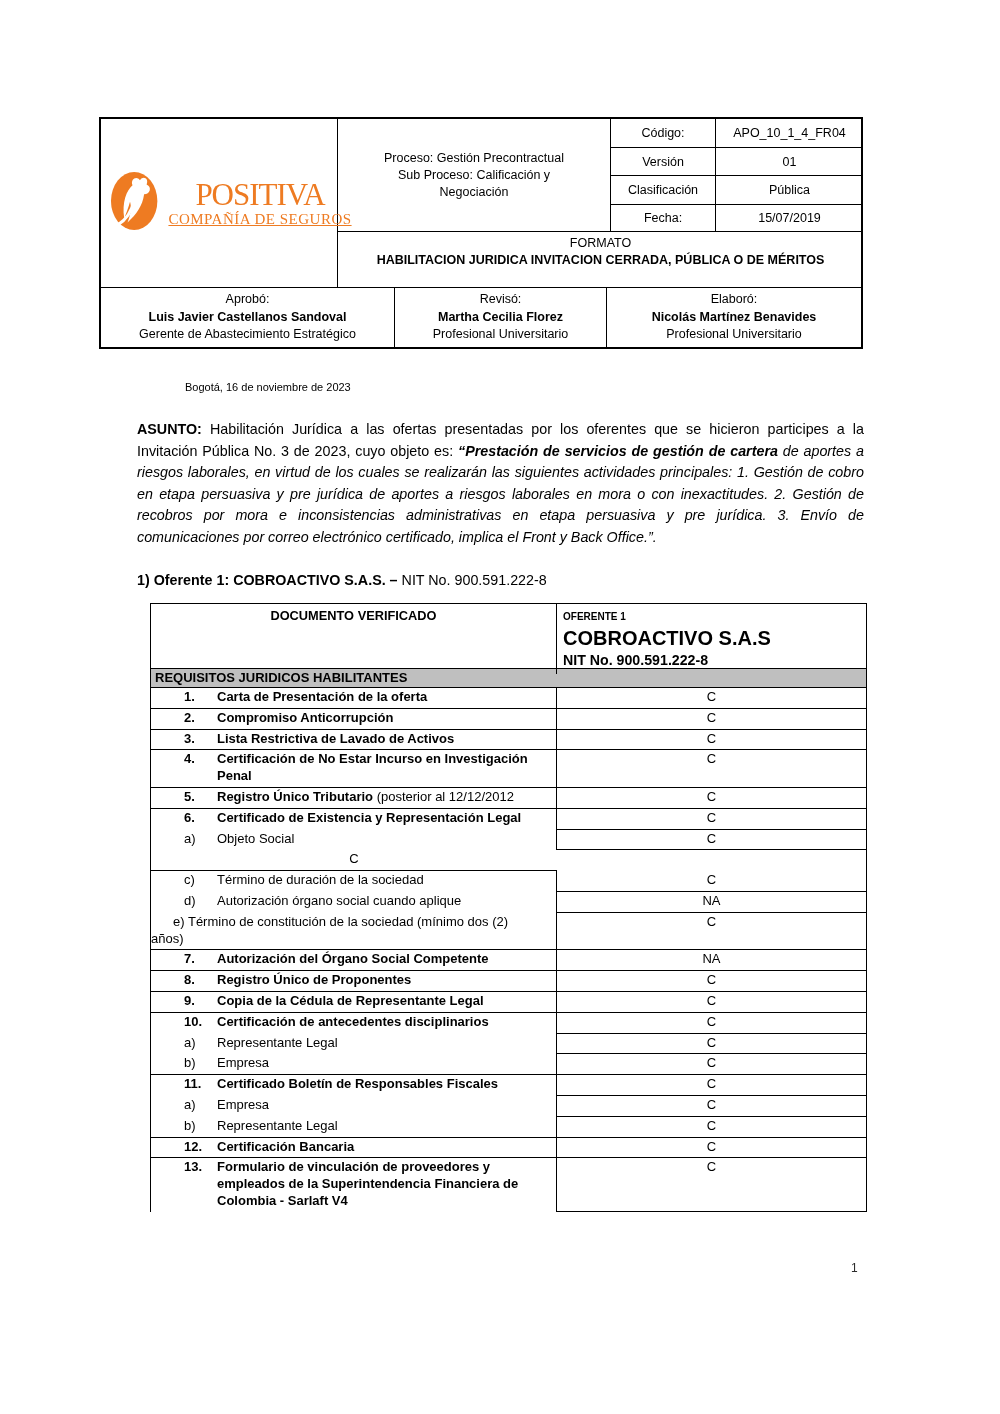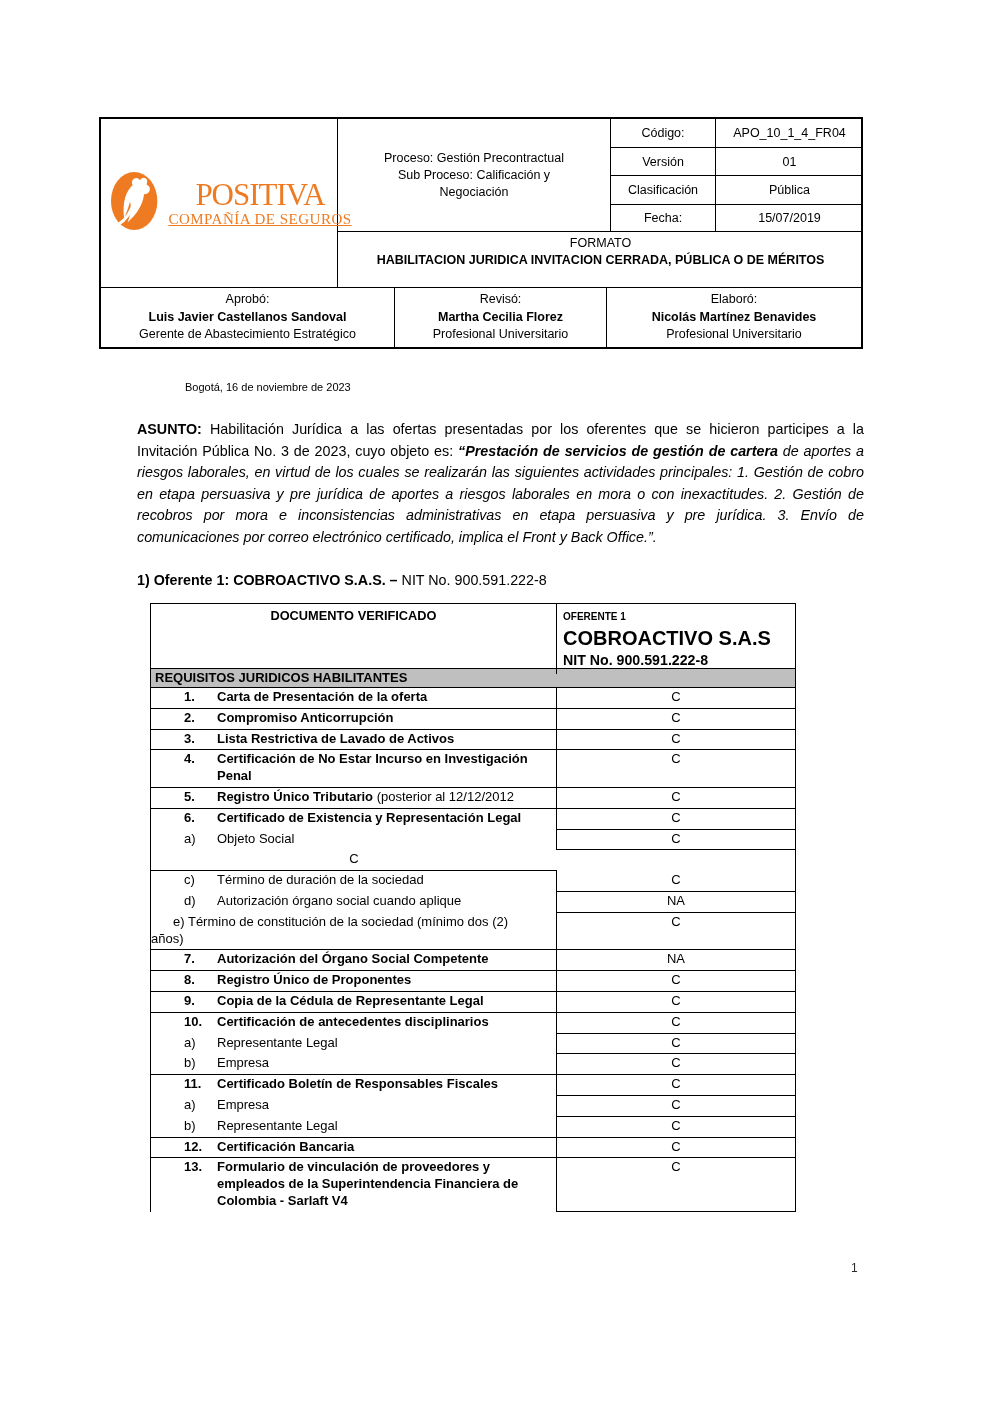--- a/index.html
+++ b/index.html
@@ -51,21 +51,21 @@
   
   .dateline{position:absolute;left:137px;top:381px;width:727px;font-size:11px;padding-left:48px;}
   .asunto{position:absolute;left:137px;top:419px;width:727px;font-size:14.3px;line-height:21.6px;text-align:justify;}
   .asunto .lbl{font-weight:bold;}
   .asunto .qb{font-weight:bold;font-style:italic;}
   .asunto .qi{font-style:italic;}
   .offeror{position:absolute;left:137px;top:572px;width:727px;font-size:14.3px;}
   .offeror .b{font-weight:bold;}
 
   
-  .vtable{position:absolute;left:150px;top:603px;width:646px;border:1px solid var(--ink);border-bottom:none;font-size:13px;line-height:16.8px;}
+  .vtable{position:absolute;left:150px;top:603px;width:717px;border:1px solid var(--ink);border-bottom:none;font-size:13px;line-height:16.8px;}
   .vhead{display:grid;grid-template-columns:406px auto;height:65px;border-bottom:1px solid var(--ink);}
   .vhead-left{border-right:1px solid var(--ink);text-align:center;font-weight:bold;padding-top:4px;font-size:12.8px;}
   .vhead-right{padding:3px 6px;font-weight:bold;}
   .vh-l1{font-size:10px;line-height:20px;}
   .vh-l2{font-size:20px;line-height:22px;}
   .vh-l3{font-size:14.2px;line-height:22px;}
   .vsection{background:var(--gray);border-bottom:1px solid var(--ink);font-weight:bold;font-size:13px;padding:1px 4px 2px;line-height:15px;}
   .grp{border-bottom:1px solid var(--ink);}
   .grp.open{border-bottom:none;}
   .grp-row{display:grid;grid-template-columns:406px auto;}

